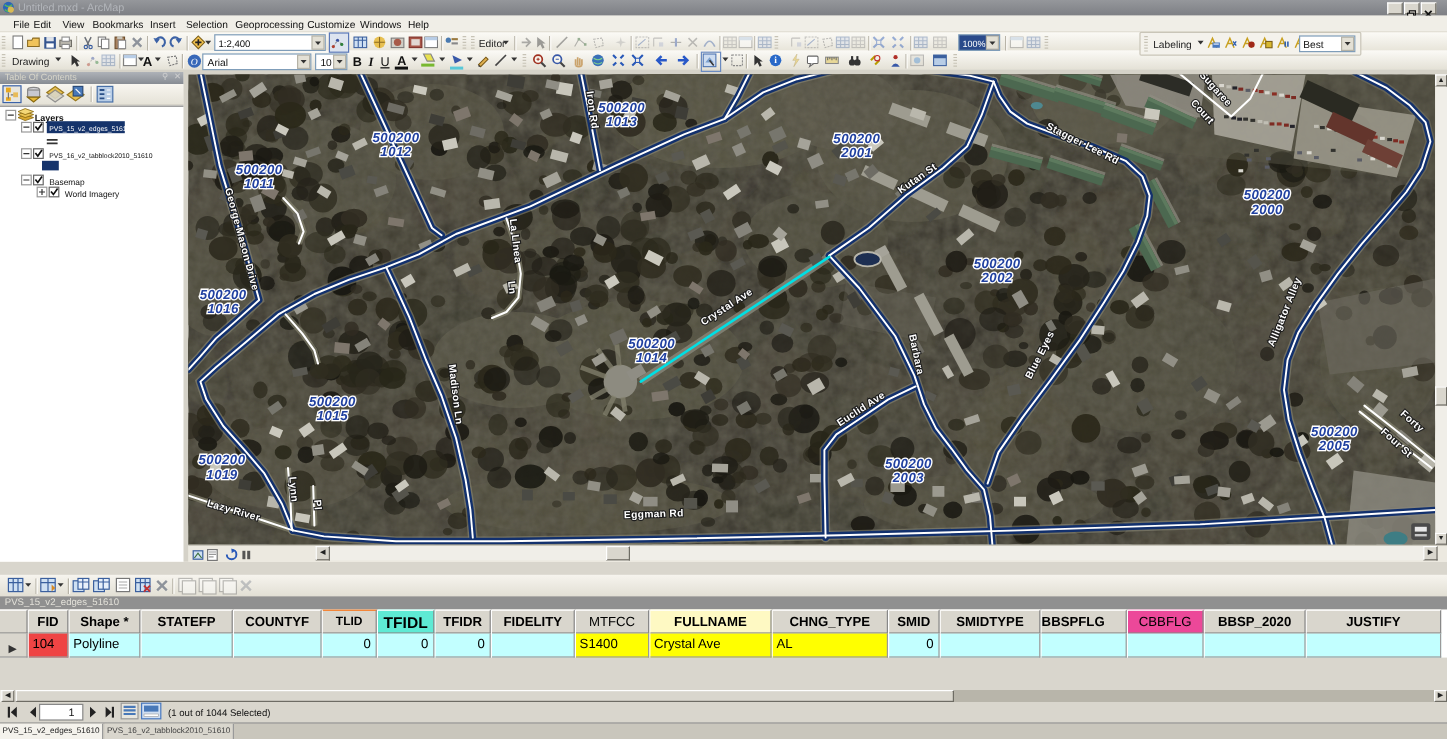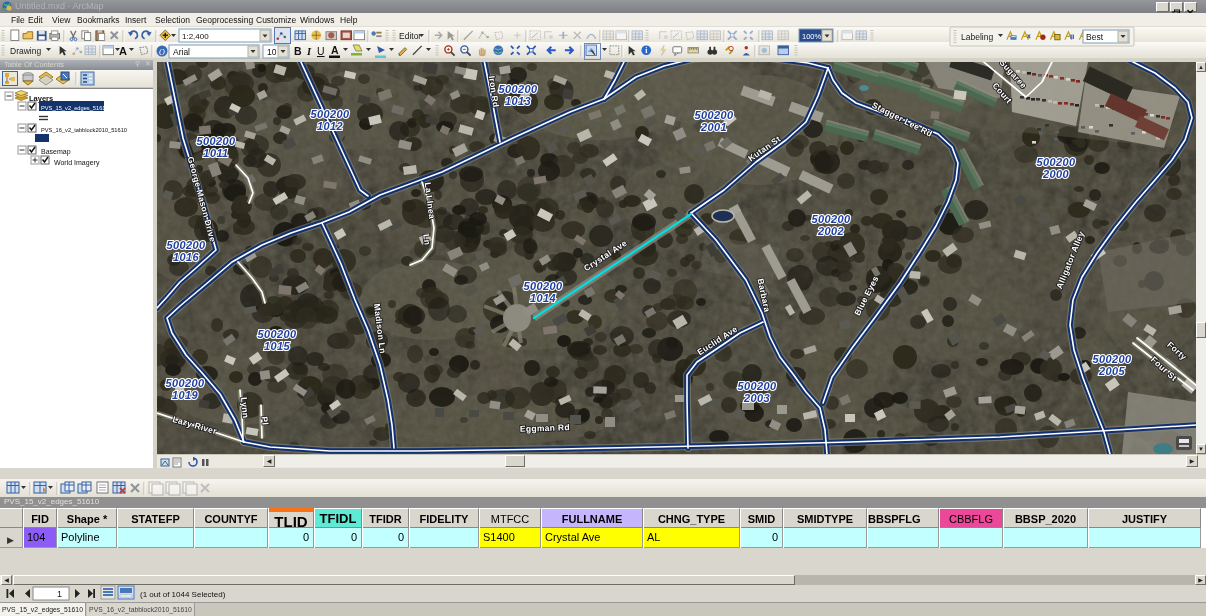--- a/index.html
+++ b/index.html
@@ -2428,37 +2428,37 @@
     </div>
   <div class="abs" style="left:0;top:29px;width:1206px;height:11px;background:#909090">
     <span class="abs" style="left:4px;top:0px;font-size:8px;color:#e2e0d8">PVS_15_v2_edges_51610</span>
   </div>
   <div class="abs" style="left:0;top:40px;width:1206px;height:40px;background:#fff">
       <div style="position:absolute;left:0px;top:0;width:23px;height:20px;background:#d9d6cd;border-right:1px solid #888;border-bottom:1px solid #888;border-top:1px solid #fff;box-sizing:border-box;text-align:center;font-weight:bold;font-size:11px;line-height:20px;color:#000;overflow:hidden"></div>
       <div style="position:absolute;left:24px;top:0;width:33px;height:20px;background:#d9d6cd;border-right:1px solid #888;border-bottom:1px solid #888;border-top:1px solid #fff;box-sizing:border-box;text-align:center;font-weight:bold;font-size:11px;line-height:20px;color:#000;overflow:hidden">FID</div>
       <div style="position:absolute;left:58px;top:0;width:59px;height:20px;background:#d9d6cd;border-right:1px solid #888;border-bottom:1px solid #888;border-top:1px solid #fff;box-sizing:border-box;text-align:center;font-weight:bold;font-size:11px;line-height:20px;color:#000;overflow:hidden">Shape *</div>
       <div style="position:absolute;left:118px;top:0;width:76px;height:20px;background:#d9d6cd;border-right:1px solid #888;border-bottom:1px solid #888;border-top:1px solid #fff;box-sizing:border-box;text-align:center;font-weight:bold;font-size:11px;line-height:20px;color:#000;overflow:hidden">STATEFP</div>
       <div style="position:absolute;left:195px;top:0;width:73px;height:20px;background:#d9d6cd;border-right:1px solid #888;border-bottom:1px solid #888;border-top:1px solid #fff;box-sizing:border-box;text-align:center;font-weight:bold;font-size:11px;line-height:20px;color:#000;overflow:hidden">COUNTYF</div>
-      <div style="position:absolute;left:269px;top:0;width:45px;height:20px;background:#d9d6cd;border-right:1px solid #888;border-bottom:1px solid #888;border-top:4px solid #f97316;box-sizing:border-box;text-align:center;font-weight:bold;font-size:15px;line-height:20px;color:#000;overflow:hidden">TLID</div>
+      <div style="position:absolute;left:269px;top:0;width:45px;height:20px;background:#d9d6cd;border-right:1px solid #888;border-bottom:1px solid #888;border-top:1px solid #f97316;box-sizing:border-box;text-align:center;font-weight:bold;font-size:10px;line-height:20px;color:#000;overflow:hidden">TLID</div>
       <div style="position:absolute;left:315px;top:0;width:47px;height:20px;background:#5eead4;border-right:1px solid #888;border-bottom:1px solid #888;border-top:1px solid #fff;box-sizing:border-box;text-align:center;font-weight:bold;font-size:13px;line-height:20px;color:#000;overflow:hidden">TFIDL</div>
       <div style="position:absolute;left:363px;top:0;width:46px;height:20px;background:#d9d6cd;border-right:1px solid #888;border-bottom:1px solid #888;border-top:1px solid #fff;box-sizing:border-box;text-align:center;font-weight:bold;font-size:11px;line-height:20px;color:#000;overflow:hidden">TFIDR</div>
       <div style="position:absolute;left:410px;top:0;width:69px;height:20px;background:#d9d6cd;border-right:1px solid #888;border-bottom:1px solid #888;border-top:1px solid #fff;box-sizing:border-box;text-align:center;font-weight:bold;font-size:11px;line-height:20px;color:#000;overflow:hidden">FIDELITY</div>
       <div style="position:absolute;left:480px;top:0;width:61px;height:20px;background:#d9d6cd;border-right:1px solid #888;border-bottom:1px solid #888;border-top:1px solid #fff;box-sizing:border-box;text-align:center;font-weight:normal;font-size:11px;line-height:20px;color:#000;overflow:hidden">MTFCC</div>
-      <div style="position:absolute;left:542px;top:0;width:101px;height:20px;background:#c4b5fd;border-right:1px solid #888;border-bottom:1px solid #888;border-top:1px solid #fff;box-sizing:border-box;text-align:center;font-weight:bold;font-size:11px;line-height:20px;color:#000;overflow:hidden">FULLNAME</div>
+      <div style="position:absolute;left:542px;top:0;width:101px;height:20px;background:#fef9c3;border-right:1px solid #888;border-bottom:1px solid #888;border-top:1px solid #fff;box-sizing:border-box;text-align:center;font-weight:bold;font-size:11px;line-height:20px;color:#000;overflow:hidden">FULLNAME</div>
       <div style="position:absolute;left:644px;top:0;width:96px;height:20px;background:#d9d6cd;border-right:1px solid #888;border-bottom:1px solid #888;border-top:1px solid #fff;box-sizing:border-box;text-align:center;font-weight:bold;font-size:11px;line-height:20px;color:#000;overflow:hidden">CHNG_TYPE</div>
       <div style="position:absolute;left:741px;top:0;width:42px;height:20px;background:#d9d6cd;border-right:1px solid #888;border-bottom:1px solid #888;border-top:1px solid #fff;box-sizing:border-box;text-align:center;font-weight:bold;font-size:11px;line-height:20px;color:#000;overflow:hidden">SMID</div>
       <div style="position:absolute;left:784px;top:0;width:83px;height:20px;background:#d9d6cd;border-right:1px solid #888;border-bottom:1px solid #888;border-top:1px solid #fff;box-sizing:border-box;text-align:center;font-weight:bold;font-size:11px;line-height:20px;color:#000;overflow:hidden">SMIDTYPE</div>
       <div style="position:absolute;left:868px;top:0;width:71px;height:20px;background:#d9d6cd;border-right:1px solid #888;border-bottom:1px solid #888;border-top:1px solid #fff;box-sizing:border-box;font-weight:bold;font-size:11px;line-height:20px;color:#000;overflow:hidden">BBSPFLG</div>
       <div style="position:absolute;left:940px;top:0;width:63px;height:20px;background:#ec4899;border-right:1px solid #888;border-bottom:1px solid #888;border-top:1px solid #fff;box-sizing:border-box;text-align:center;font-weight:normal;font-size:11px;line-height:20px;color:#000;overflow:hidden">CBBFLG</div>
       <div style="position:absolute;left:1004px;top:0;width:84px;height:20px;background:#d9d6cd;border-right:1px solid #888;border-bottom:1px solid #888;border-top:1px solid #fff;box-sizing:border-box;text-align:center;font-weight:bold;font-size:11px;line-height:20px;color:#000;overflow:hidden">BBSP_2020</div>
       <div style="position:absolute;left:1089px;top:0;width:112px;height:20px;background:#d9d6cd;border-right:1px solid #888;border-bottom:1px solid #888;border-top:1px solid #fff;box-sizing:border-box;text-align:center;font-weight:bold;font-size:11px;line-height:20px;color:#000;overflow:hidden">JUSTIFY</div>
       <div style="position:absolute;left:0px;top:20px;width:23px;height:20px;background:#d9d6cd;border-right:1px solid #9a9a9a;border-bottom:1px solid #9a9a9a;box-sizing:border-box;text-align:left;padding-left:3px;font-size:11px;line-height:19px;color:#000;overflow:hidden">
         <span style="position:absolute;left:7px;top:3px;font-size:9px;color:#333">▶</span>
       </div>
-      <div style="position:absolute;left:24px;top:20px;width:33px;height:20px;background:#8b5cf6;border-right:1px solid #9a9a9a;border-bottom:1px solid #9a9a9a;box-sizing:border-box;text-align:left;padding-left:3px;font-size:11px;line-height:19px;color:#000;overflow:hidden">104</div>
+      <div style="position:absolute;left:24px;top:20px;width:33px;height:20px;background:#ef4444;border-right:1px solid #9a9a9a;border-bottom:1px solid #9a9a9a;box-sizing:border-box;text-align:left;padding-left:3px;font-size:11px;line-height:19px;color:#000;overflow:hidden">104</div>
       <div style="position:absolute;left:58px;top:20px;width:59px;height:20px;background:#c2ffff;border-right:1px solid #9a9a9a;border-bottom:1px solid #9a9a9a;box-sizing:border-box;text-align:left;padding-left:3px;font-size:11px;line-height:19px;color:#000;overflow:hidden">Polyline</div>
       <div style="position:absolute;left:118px;top:20px;width:76px;height:20px;background:#c2ffff;border-right:1px solid #9a9a9a;border-bottom:1px solid #9a9a9a;box-sizing:border-box;text-align:left;padding-left:3px;font-size:11px;line-height:19px;color:#000;overflow:hidden"></div>
       <div style="position:absolute;left:195px;top:20px;width:73px;height:20px;background:#c2ffff;border-right:1px solid #9a9a9a;border-bottom:1px solid #9a9a9a;box-sizing:border-box;text-align:left;padding-left:3px;font-size:11px;line-height:19px;color:#000;overflow:hidden"></div>
       <div style="position:absolute;left:269px;top:20px;width:45px;height:20px;background:#c2ffff;border-right:1px solid #9a9a9a;border-bottom:1px solid #9a9a9a;box-sizing:border-box;text-align:right;padding-right:4px;font-size:11px;line-height:19px;color:#000;overflow:hidden">0</div>
       <div style="position:absolute;left:315px;top:20px;width:47px;height:20px;background:#c2ffff;border-right:1px solid #9a9a9a;border-bottom:1px solid #9a9a9a;box-sizing:border-box;text-align:right;padding-right:4px;font-size:11px;line-height:19px;color:#000;overflow:hidden">0</div>
       <div style="position:absolute;left:363px;top:20px;width:46px;height:20px;background:#c2ffff;border-right:1px solid #9a9a9a;border-bottom:1px solid #9a9a9a;box-sizing:border-box;text-align:right;padding-right:4px;font-size:11px;line-height:19px;color:#000;overflow:hidden">0</div>
       <div style="position:absolute;left:410px;top:20px;width:69px;height:20px;background:#c2ffff;border-right:1px solid #9a9a9a;border-bottom:1px solid #9a9a9a;box-sizing:border-box;text-align:left;padding-left:3px;font-size:11px;line-height:19px;color:#000;overflow:hidden"></div>
       <div style="position:absolute;left:480px;top:20px;width:61px;height:20px;background:#ffff00;border-right:1px solid #9a9a9a;border-bottom:1px solid #9a9a9a;box-sizing:border-box;text-align:left;padding-left:3px;font-size:11px;line-height:19px;color:#000;overflow:hidden">S1400</div>
       <div style="position:absolute;left:542px;top:20px;width:101px;height:20px;background:#ffff00;border-right:1px solid #9a9a9a;border-bottom:1px solid #9a9a9a;box-sizing:border-box;text-align:left;padding-left:3px;font-size:11px;line-height:19px;color:#000;overflow:hidden">Crystal Ave</div>
       <div style="position:absolute;left:644px;top:20px;width:96px;height:20px;background:#ffff00;border-right:1px solid #9a9a9a;border-bottom:1px solid #9a9a9a;box-sizing:border-box;text-align:left;padding-left:3px;font-size:11px;line-height:19px;color:#000;overflow:hidden">AL</div>

